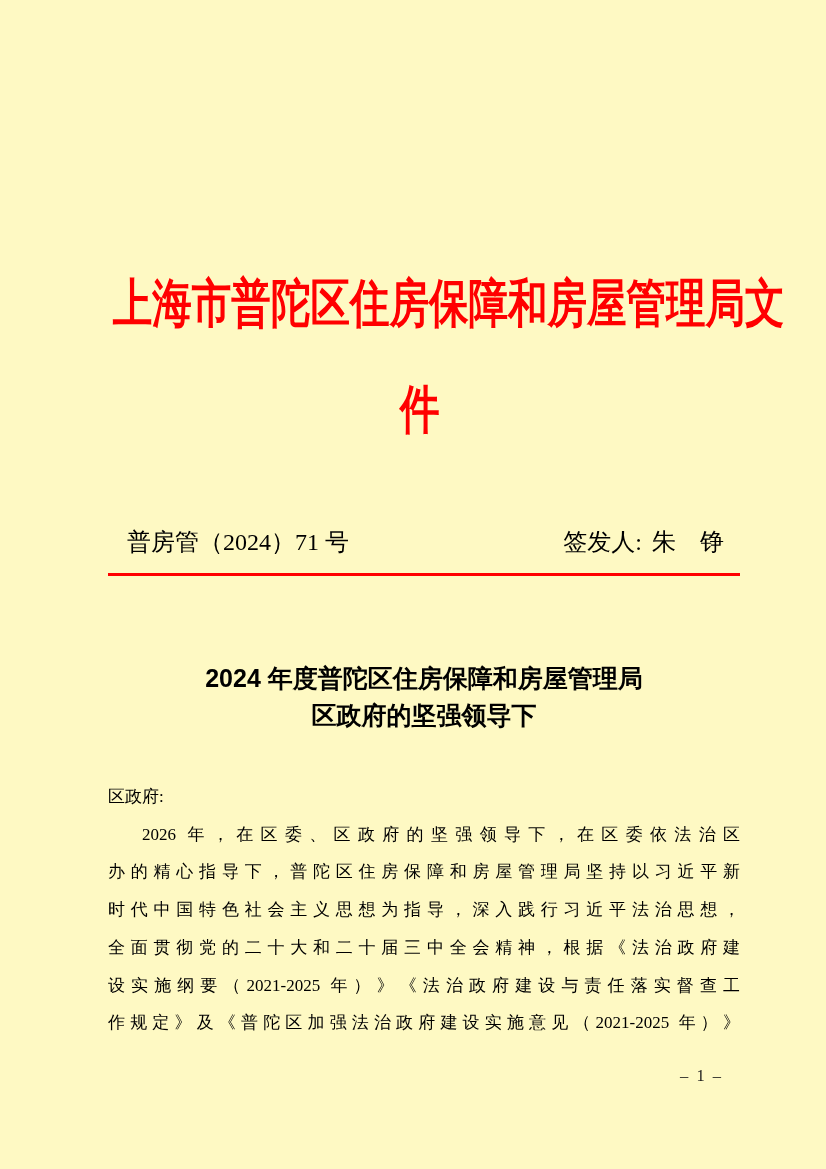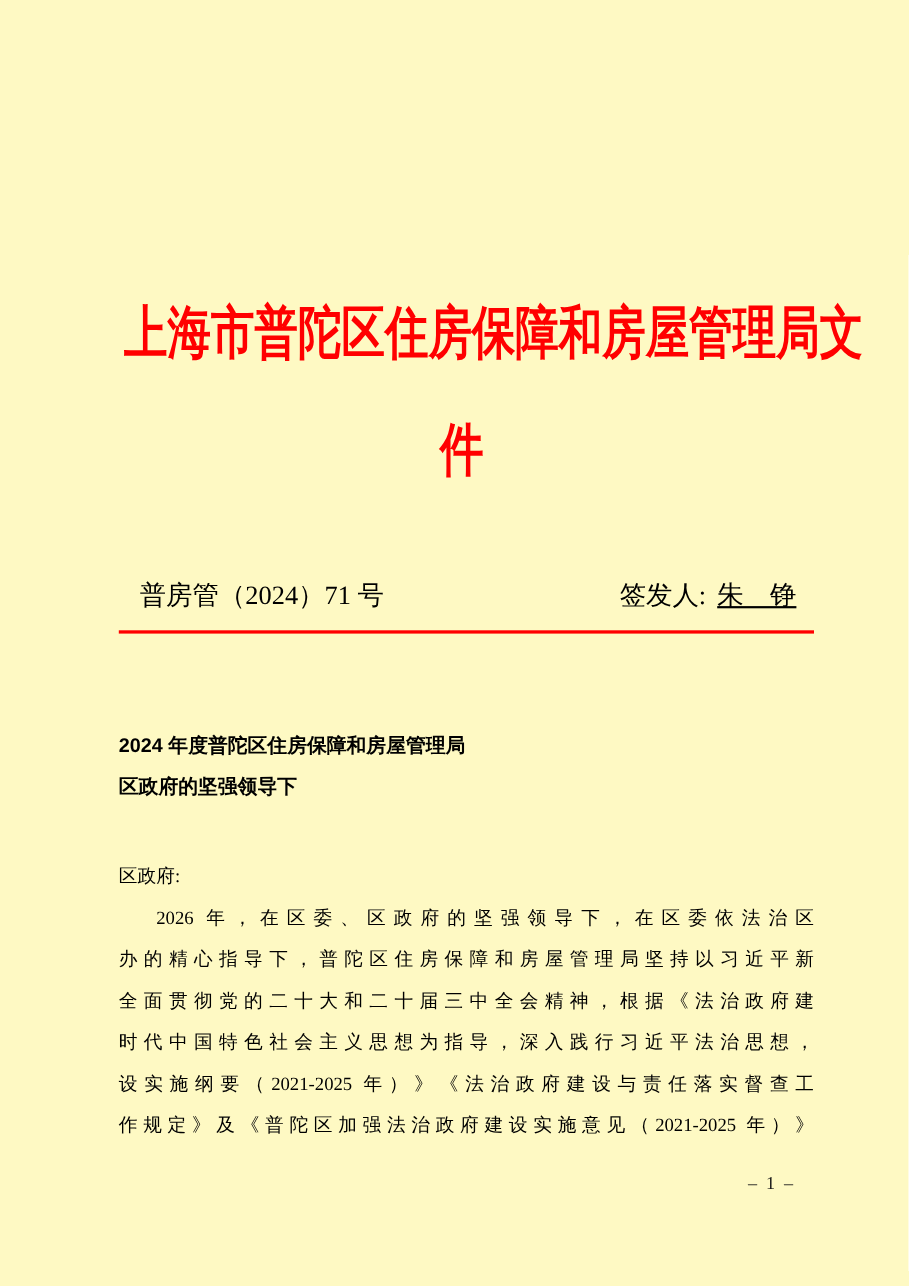--- a/index.html
+++ b/index.html
@@ -31,34 +31,34 @@
   .doc-row {
     margin: 66px 86px 0 108px;
     padding: 0 16px 0 19px;
     display: flex;
     justify-content: space-between;
     align-items: flex-start;
     font-size: 24px;
     line-height: 26px;
     white-space: pre;
   }
-  .issuer-name { padding-left: 10px; white-space: pre; text-decoration: underline; }
+  .issuer-name { padding-left: 10px; white-space: pre; }
   
   .red-rule {
     margin: 18px 86px 0 108px;
     height: 3px;
     background: #ff0000;
   }
   
   .doc-title {
     margin: 84px 86px 0 108px;
-    text-align: left;
+    text-align: center;
     font-family: "Liberation Sans", "DejaVu Sans", sans-serif;
     font-weight: bold;
-    font-size: 18px;
+    font-size: 25px;
     line-height: 37px;
   }
   
   .body-block {
     margin: 44px 86px 0 108px;
     font-size: 17px;
     line-height: 37.7px;
   }
   .salutation { text-align: left; }
   .body-line {
@@ -96,21 +96,21 @@
 
   <div class="doc-title">
     <div>2024 年度普陀区住房保障和房屋管理局</div>
     <div>区政府的坚强领导下</div>
   </div>
 
   <div class="body-block">
     <div class="salutation">区政府:</div>
     <div class="body-line indent">2026 年，在区委、区政府的坚强领导下，在区委依法治区</div>
     <div class="body-line">办的精心指导下，普陀区住房保障和房屋管理局坚持以习近平新</div>
+    <div class="body-line">时代中国特色社会主义思想为指导，深入践行习近平法治思想，</div>
     <div class="body-line">全面贯彻党的二十大和二十届三中全会精神，根据《法治政府建</div>
-    <div class="body-line">时代中国特色社会主义思想为指导，深入践行习近平法治思想，</div>
     <div class="body-line">设实施纲要（2021-2025 年）》《法治政府建设与责任落实督查工</div>
     <div class="body-line">作规定》及《普陀区加强法治政府建设实施意见（2021-2025 年）》</div>
   </div>
 
   <div class="page-number">– 1 –</div>
 
 </div>
 
 </body></html>

